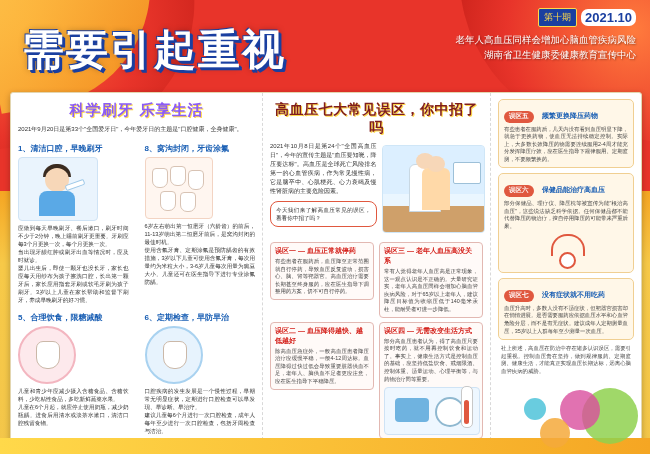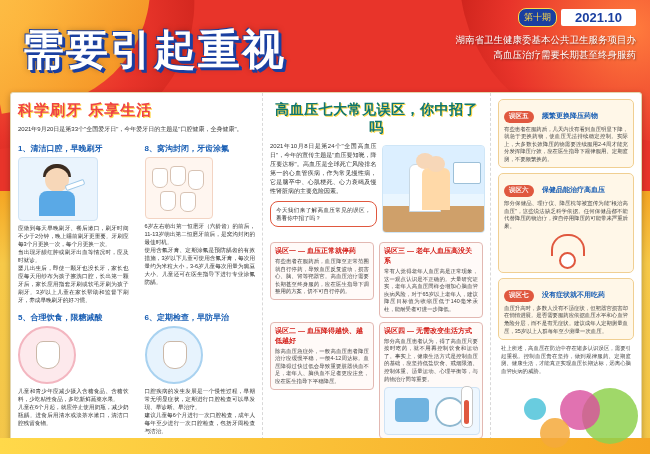--- a/index.html
+++ b/index.html
@@ -40,51 +40,51 @@
     color:#ffffff;
     text-shadow:
       2px 2px 0 #1a3fa0, 3px 3px 0 #1a3fa0, -1px -1px 0 #1a3fa0,
       0 0 6px rgba(0,0,0,.35);
     white-space:nowrap;
   }
   .issue-badge{
     position:absolute;right:14px;top:8px;display:flex;align-items:center;gap:4px;
   }
   .issue-no{
-    background:#1a3fa0;color:#ffd94a;font-size:9px;padding:2px 5px;border-radius:8px;
+    background:#1a3fa0;color:#ffd94a;font-size:9px;padding:2px 5px;border-radius:2px;
     border:1px solid #ffd94a;white-space:nowrap;
   }
   .issue-date{
     background:#ffffff;color:#1a3fa0;font-size:13px;font-weight:bold;
-    padding:1px 14px;border-radius:2px;white-space:nowrap;
+    padding:1px 4px;border-radius:7px;white-space:nowrap;
   }
   .org-lines{
     position:absolute;right:14px;top:32px;text-align:right;color:#fff;
     font-size:9.5px;line-height:15px;text-shadow:1px 1px 2px rgba(0,0,0,.45);
   }
   
   .board{
     position:absolute;left:10px;top:92px;width:630px;height:352px;
     background:#ffffff;border:1px solid #e3d6b0;border-radius:3px;
     box-shadow:0 2px 6px rgba(0,0,0,.25);
     overflow:hidden;
   }
   .cols{display:flex;width:100%;height:100%;}
   .col{position:relative;padding:6px 7px;box-sizing:border-box;}
   .col-left{width:252px;border-right:1px dashed #d9d9d9;}
   .col-mid{width:228px;border-right:1px dashed #d9d9d9;}
   .col-right{width:150px;}
   .head-left{
-    text-align:left;font-weight:bold;font-size:15px;color:#ef4444;
+    text-align:center;font-weight:bold;font-size:15px;color:#8b5cf6;
     letter-spacing:1px;margin:2px 0 5px;
     font-family:"DejaVu Sans","Liberation Sans",sans-serif;
     text-shadow:1px 1px 0 #ffd94a;
   }
   .head-mid{
-    text-align:center;font-weight:bold;font-size:14px;color:#0f766e;
+    text-align:center;font-weight:bold;font-size:14px;color:#7f1d1d;
     letter-spacing:.5px;margin:2px 0 5px;
     font-family:"DejaVu Sans","Liberation Sans",sans-serif;
     text-shadow:1px 1px 0 #ffd94a;
   }
   .lead{
     font-size:6px;line-height:9px;color:#333;text-align:justify;margin-bottom:5px;
   }
   .sub{
     font-weight:bold;font-size:8px;color:#1a5fb4;margin:4px 0 2px;
   }
@@ -176,22 +176,22 @@
 
   <div class="header">
     <div class="title">需要引起重视</div>
 
     <div class="issue-badge">
       <span class="issue-no">第十期</span>
       <span class="issue-date">2021.10</span>
     </div>
 
     <div class="org-lines">
-      <div>湖南省卫生健康委基本公共卫生服务项目办</div>
-      <div>高血压治疗需要长期甚至终身服药</div>
+      <div>老年人高血压同样会增加心脑血管疾病风险</div>
+      <div>湖南省卫生健康委健康教育宣传中心</div>
     </div>
   </div>
 
   <div class="board">
     <div class="cols">
 
       <div class="col col-left">
         <div class="head-left">科学刷牙  乐享生活</div>
         <div class="lead">2021年9月20日是第33个"全国爱牙日"，今年爱牙日的主题是"口腔健康，全身健康"。</div>
 

